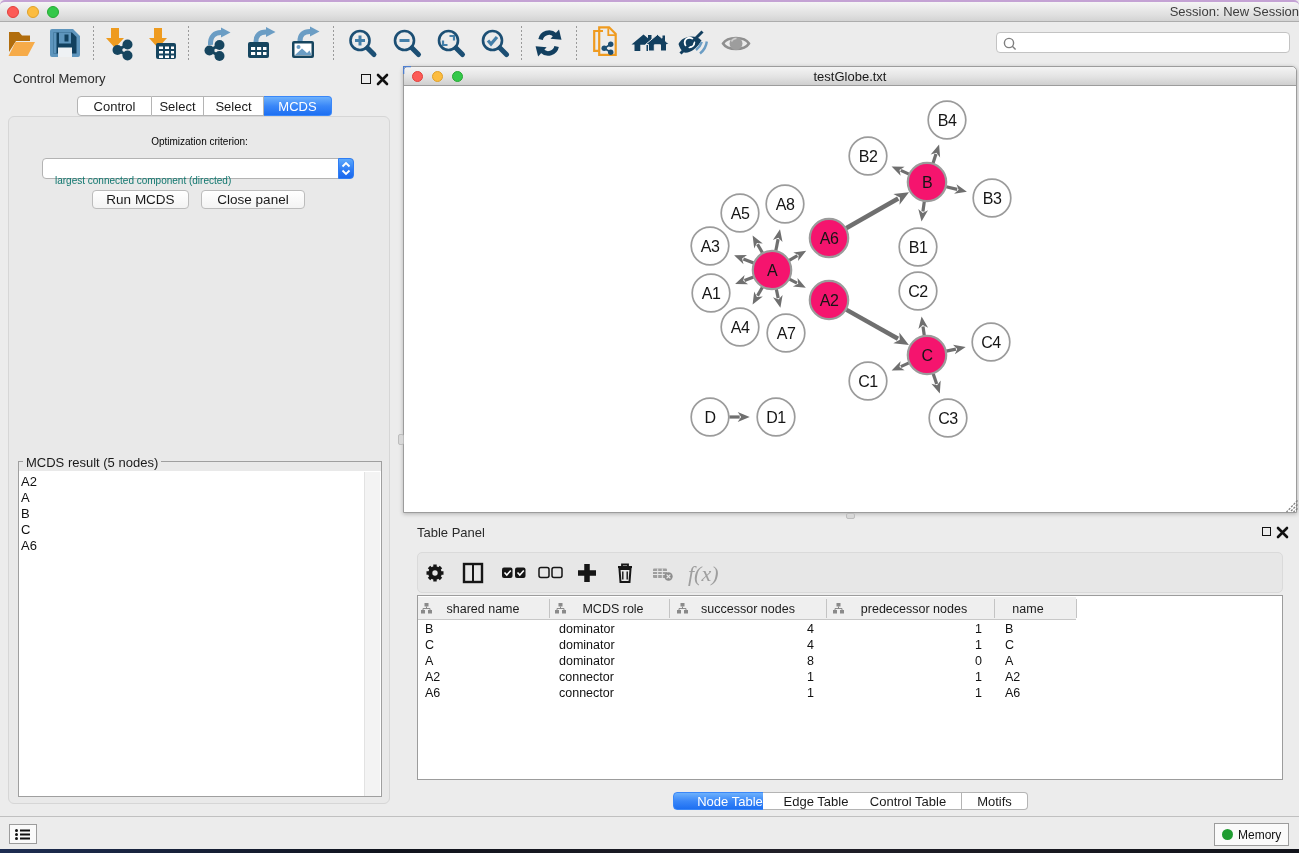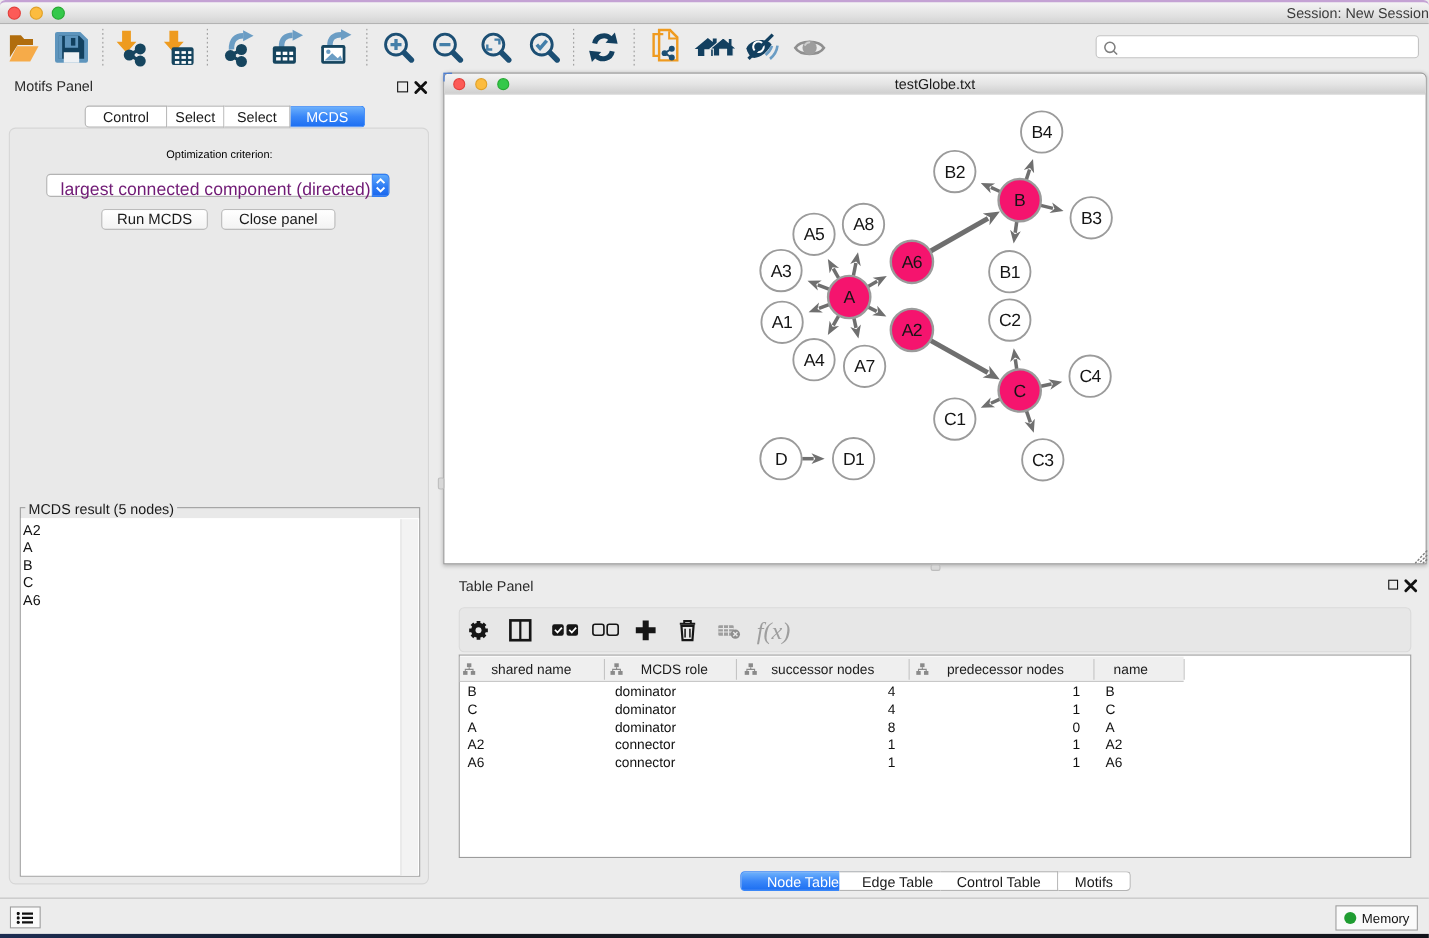--- a/index.html
+++ b/index.html
@@ -181,37 +181,37 @@
  <path d="M731.5,41.5 a5,5 0 0 1 5,-3" stroke="#cfcfcf" stroke-width="1.6" fill="none"></path>
 </g>
 </svg>
 
 <div class="abs search"></div>
 <svg class="abs" style="left:1002px;top:36px" width="16" height="16" viewBox="0 0 16 16">
  <circle cx="7" cy="7" r="4.6" fill="none" stroke="#7e7e7e" stroke-width="1.4"></circle>
  <path d="M10.3,10.3 L13.6,13.6" stroke="#7e7e7e" stroke-width="1.4"></path>
 </svg>
 
-<div class="abs" style="left:13px;top:71px;font-size:13px;color:#2a2a2a;">Motifs Panel</div>
+<div class="abs" style="left:13px;top:71px;font-size:13px;color:#2a2a2a;">Control Memory</div>
 <div class="abs" style="left:361px;top:74px;width:10px;height:10px;border:1.6px solid #111;"></div>
 <svg class="abs" style="left:376px;top:73px" width="13" height="13" viewBox="0 0 13 13">
  <path d="M2,2 L11,11 M11,2 L2,11" stroke="#111" stroke-width="2.6" stroke-linecap="round"></path>
 </svg>
 
 <div class="abs" style="left:8px;top:116px;width:382px;height:688px;background:#e9e9e9;border:1px solid #d6d6d6;border-radius:6px;"></div>
 
 <div class="abs tab" style="left:77px;width:75px;border-left:1px solid #b4b4b4;border-radius:4px 0 0 4px;">Control</div>
 <div class="abs tab" style="left:152px;width:52px;">Select</div>
 <div class="abs tab" style="left:204px;width:60px;">Select</div>
 <div class="abs tab tabsel" style="left:264px;width:68px;border-radius:0 4px 4px 0;">MCDS</div>
 
 <div class="abs" style="left:0;top:136px;width:399px;text-align:center;font-size:10px;color:#000000;">Optimization criterion:</div>
 
 <div class="abs" style="left:42px;top:158px;width:312px;height:21px;background:#fff;border:1px solid #b3b3b3;border-radius:4px;"></div>
-<div class="abs" style="left:55px;top:164px;font-size:16px;color:#701a75;">largest connected component (directed)</div>
+<div class="abs" style="left:55px;top:175px;font-size:10px;color:#0f766e;">largest connected component (directed)</div>
 <div class="abs" style="left:338px;top:158px;width:16px;height:21px;background:linear-gradient(#5da9fc,#2f7df4 55%,#1a67ee);border-radius:0 4px 4px 0;border:1px solid #2f7df4;"></div>
 <svg class="abs" style="left:339px;top:160px" width="14" height="17" viewBox="0 0 14 17">
  <path d="M3.5,6.5 L7,3 L10.5,6.5" stroke="#fff" stroke-width="1.8" fill="none"></path>
  <path d="M3.5,10.5 L7,14 L10.5,10.5" stroke="#fff" stroke-width="1.8" fill="none"></path>
 </svg>
 
 <div class="abs btn" style="left:92px;top:190px;width:97px;height:19px;line-height:18px;">Run MCDS</div>
 <div class="abs btn" style="left:201px;top:190px;width:104px;height:19px;line-height:18px;">Close panel</div>
 
 <div class="abs" style="left:18px;top:461px;width:364px;height:336px;border:1px solid #9f9f9f;"></div>

